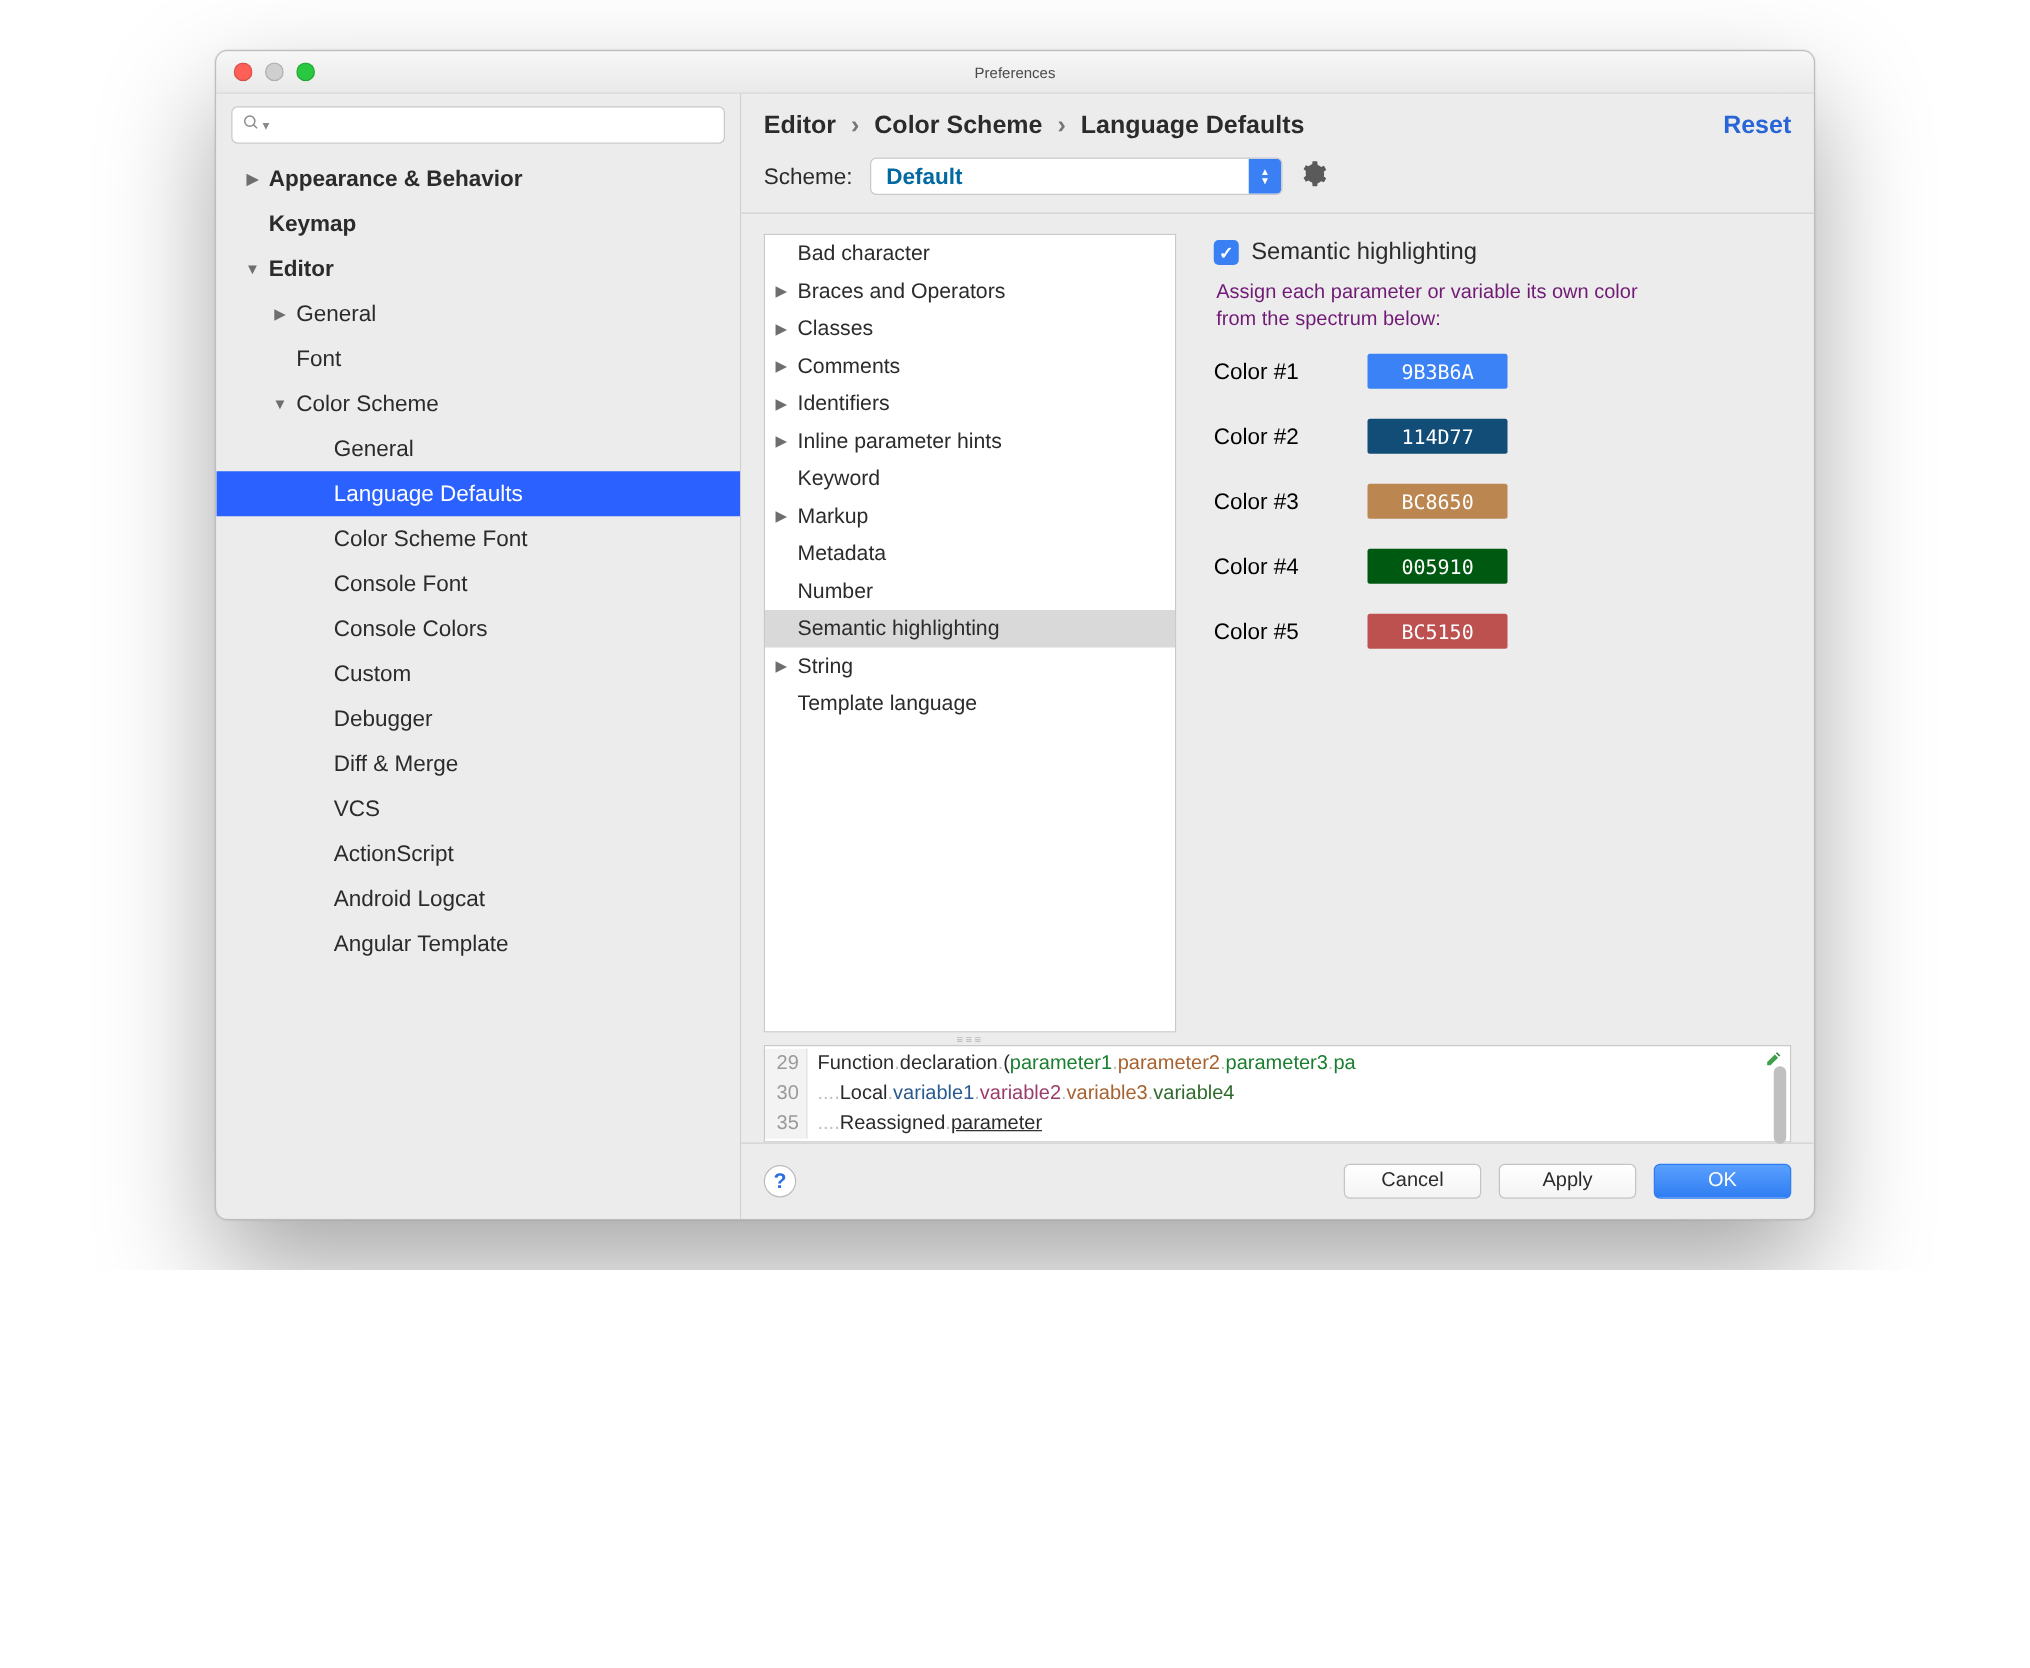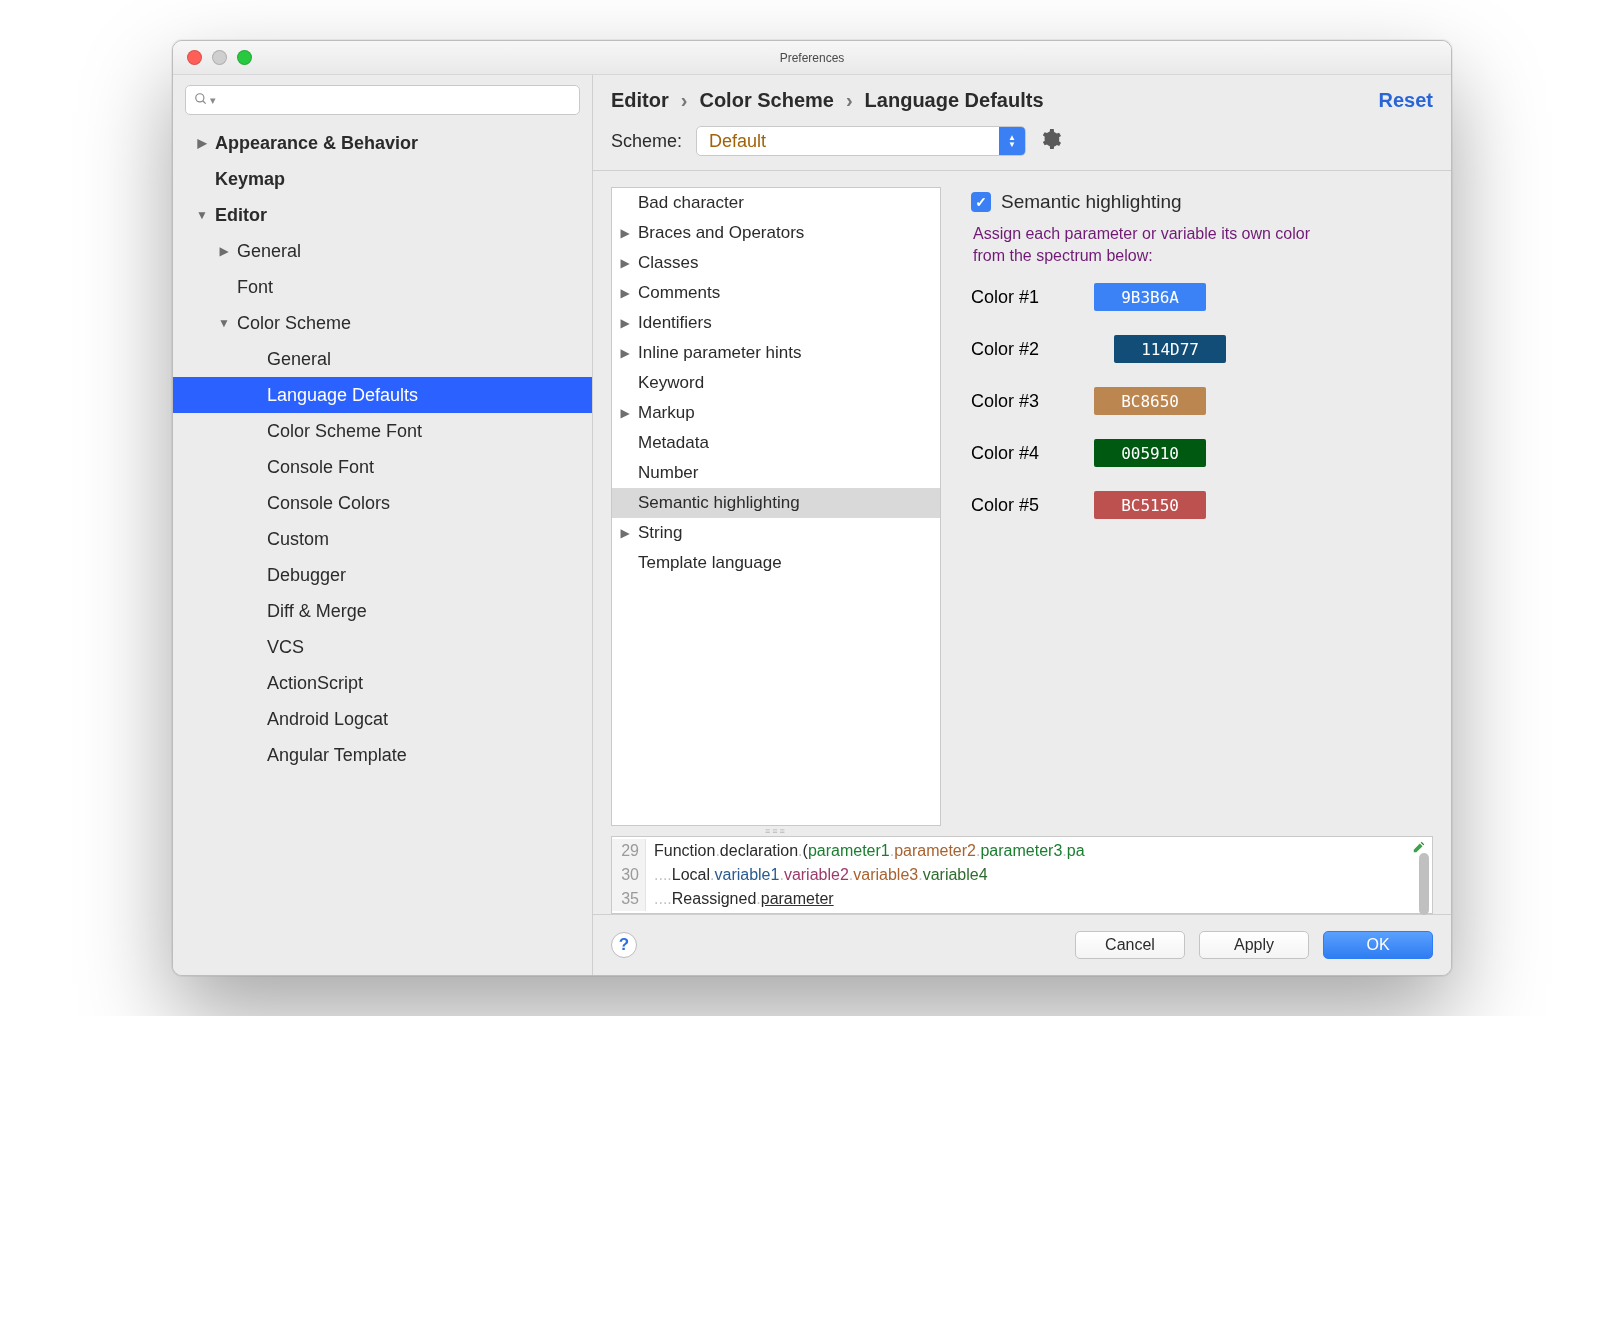--- a/index.html
+++ b/index.html
@@ -35,21 +35,21 @@
   .ind2 { padding-left: 44px; }
   .ind3 { padding-left: 74px; }
 
   .main { flex: 1; display: flex; flex-direction: column; background: #ececec; }
   .breadcrumbs { display: flex; align-items: center; gap: 12px; padding: 14px 18px 8px; font-size: 20px; font-weight: 700; color: #2b2b2b; }
   .breadcrumbs .sep { color: #777; font-weight: 600; }
   .breadcrumbs .reset { margin-left: auto; color: #2865d6; font-weight: 700; }
 
   .schemerow { display: flex; align-items: center; gap: 14px; padding: 6px 18px 14px; font-size: 18px; color: #2b2b2b; border-bottom: 1px solid #cfcfcf; }
   .select { display: inline-flex; align-items: center; height: 30px; min-width: 330px; background: #fff; border: 0.5px solid #c9c9c9; border-radius: 5px; overflow: hidden; }
-  .select .val { flex: 1; padding: 0 12px; color: #a16207; font-weight: 400; }
+  .select .val { flex: 1; padding: 0 12px; color: #0369a1; font-weight: 700; }
   .select .btn { width: 26px; height: 100%; background: #3a7ff3; display: flex; flex-direction: column; align-items: center; justify-content: center; gap: 1px; }
   .select .btn span { color: #fff; font-size: 8px; line-height: 6px; }
   .gear { color: #5a5a5a; }
   .gear svg { width: 22px; height: 22px; }
 
   .content { flex: 1; display: flex; gap: 0; padding: 16px 18px 0; }
   .leftcol { display:flex; flex-direction:column; width: 330px; }
   .catbox { flex:1; background: #fff; border: 1px solid #c9c9c9; overflow: auto; }
   .catitem { display: flex; align-items: center; height: 30px; font-size: 17px; color: #2b2b2b; padding-left: 6px; }
   .catitem .arrow { width:14px; text-align:center; color:#6e6e6e; font-size:12px; margin-right:6px; }
@@ -274,21 +274,21 @@
             <span>Semantic highlighting</span>
           </div>
           <div class="hint">Assign each parameter or variable its own color from the spectrum below:</div>
           <div class="colorlist" id="colorlist">
               <div class="coloritem">
                 <span>Color #1</span>
                 <span class="swatch" style="background: #3b82f6;">9B3B6A</span>
               </div>
               <div class="coloritem">
                 <span>Color #2</span>
-                <span class="swatch" style="background: rgb(17, 77, 119); margin-left: 20px;">114D77</span>
+                <span class="swatch" style="background: rgb(17, 77, 119);">114D77</span>
               </div>
               <div class="coloritem">
                 <span>Color #3</span>
                 <span class="swatch" style="background: rgb(188, 134, 80);">BC8650</span>
               </div>
               <div class="coloritem">
                 <span>Color #4</span>
                 <span class="swatch" style="background: rgb(0, 89, 16);">005910</span>
               </div>
               <div class="coloritem">

